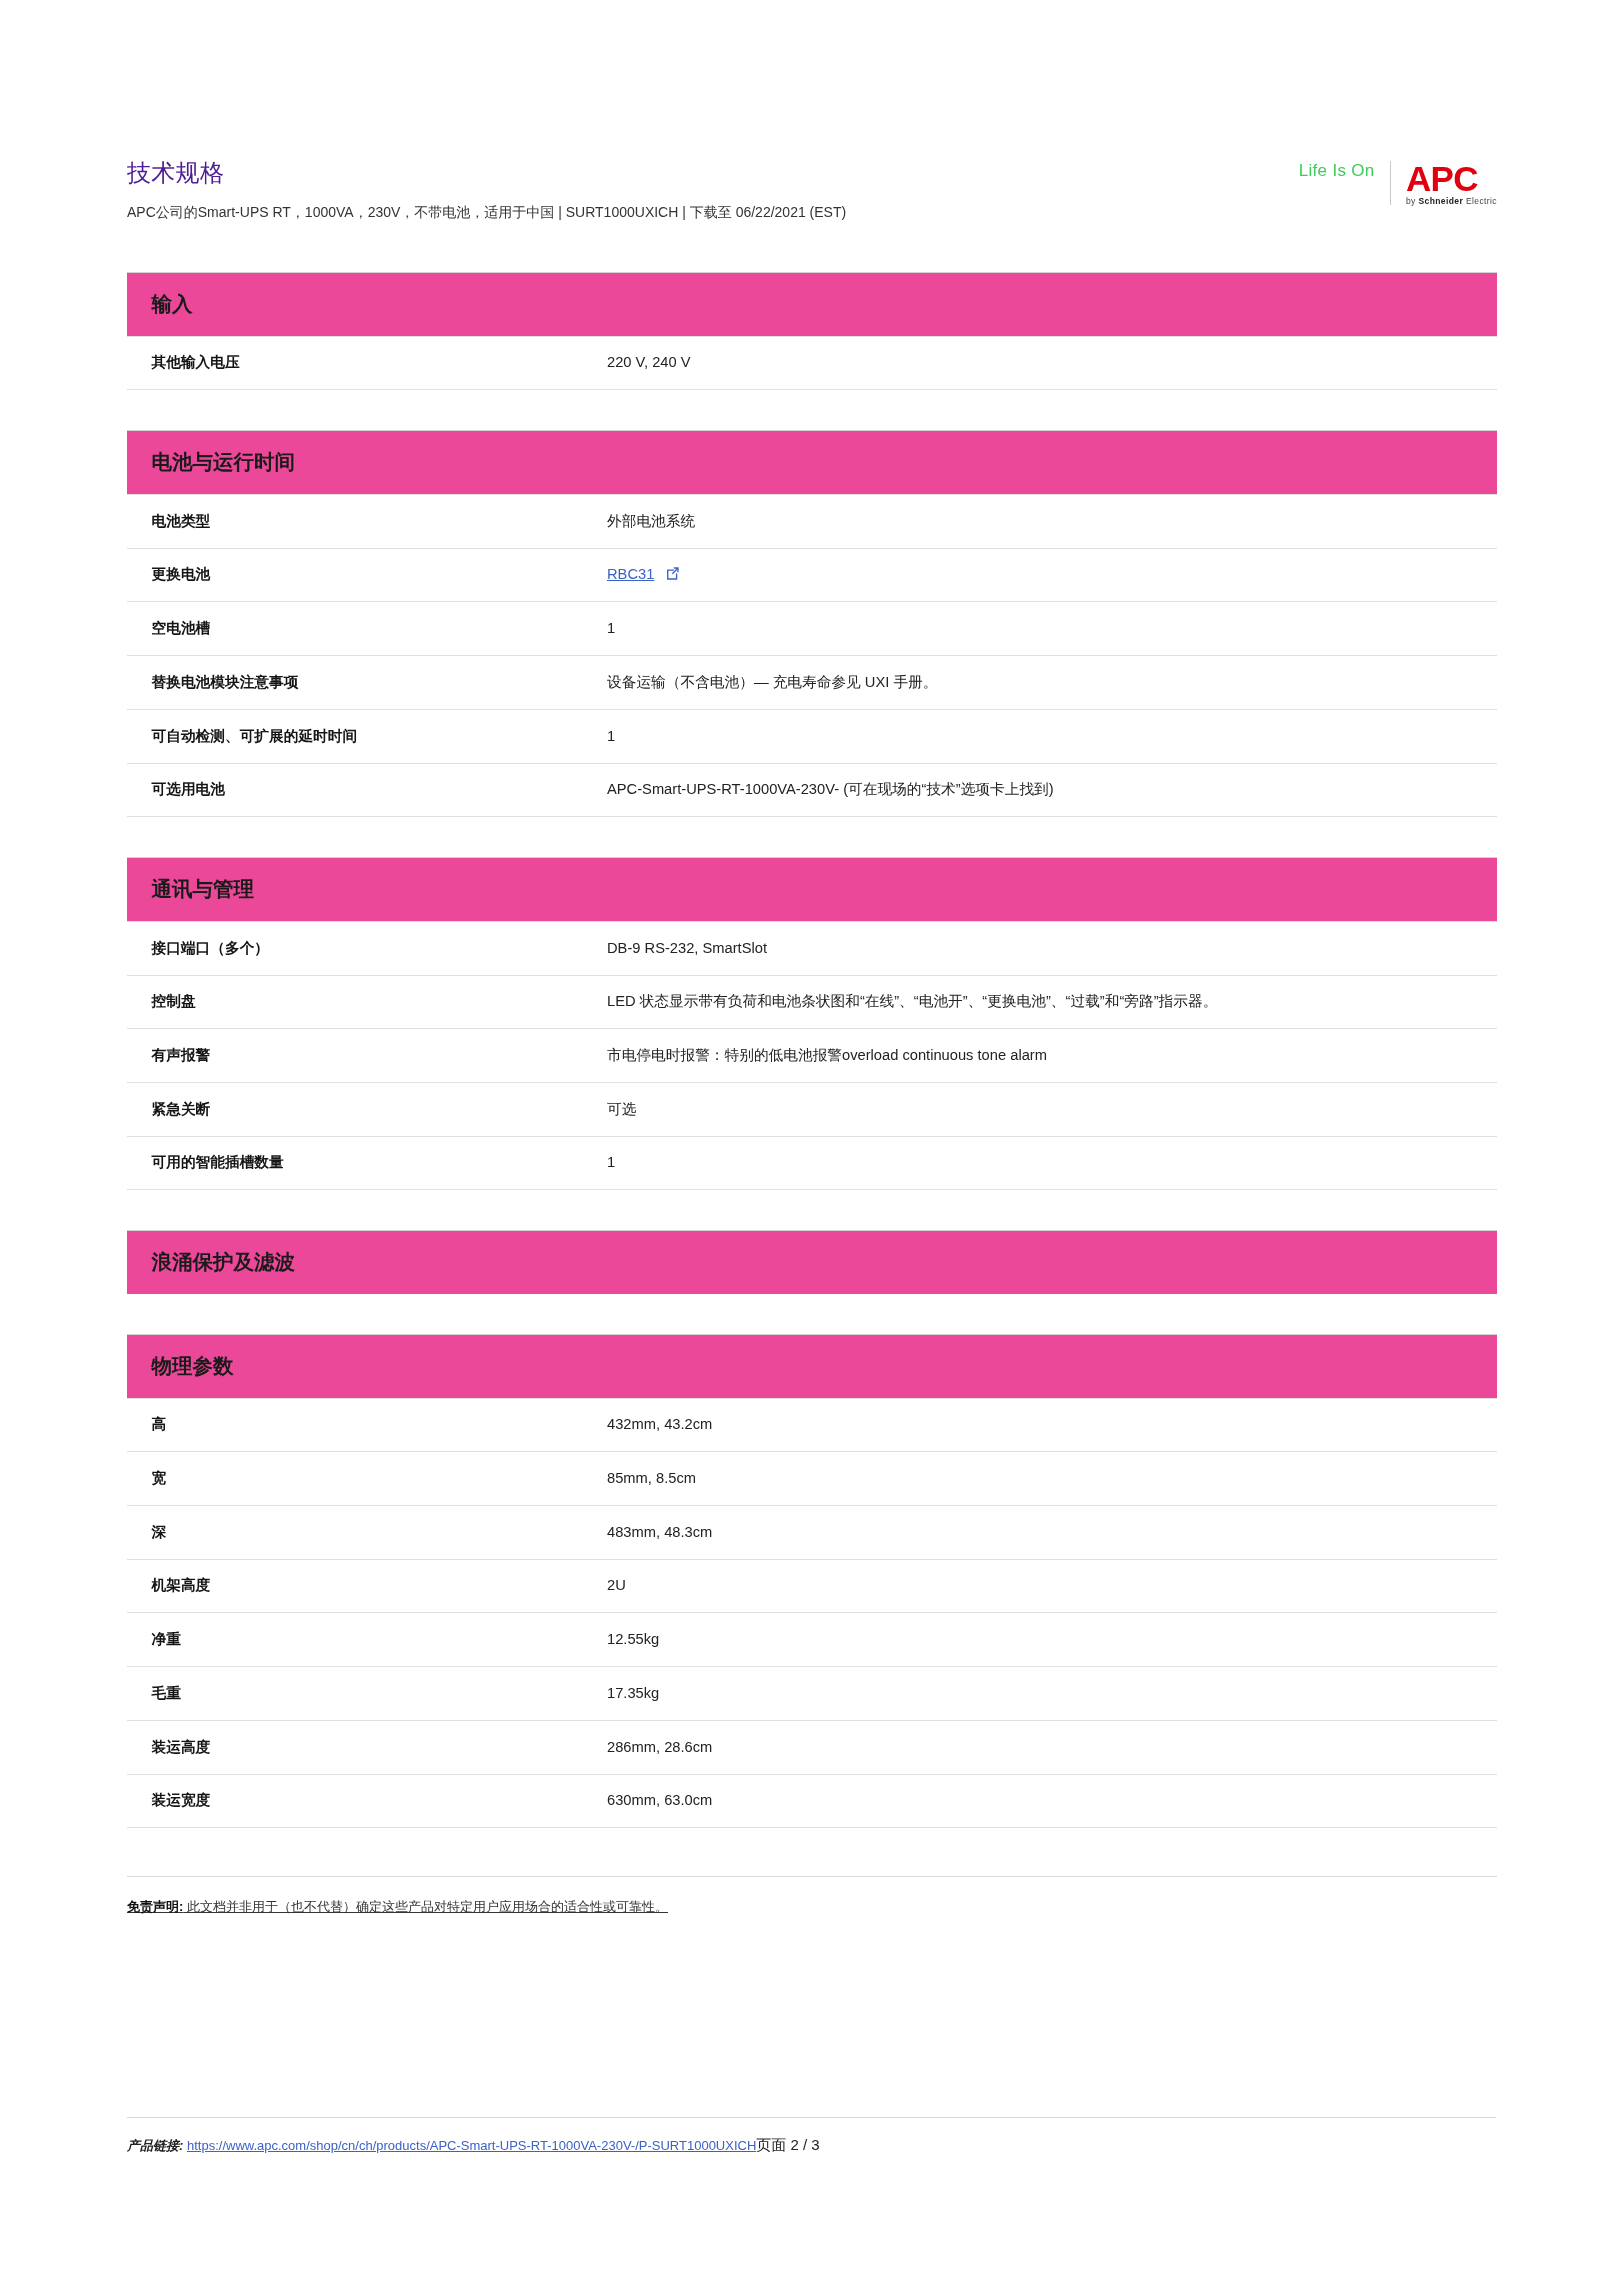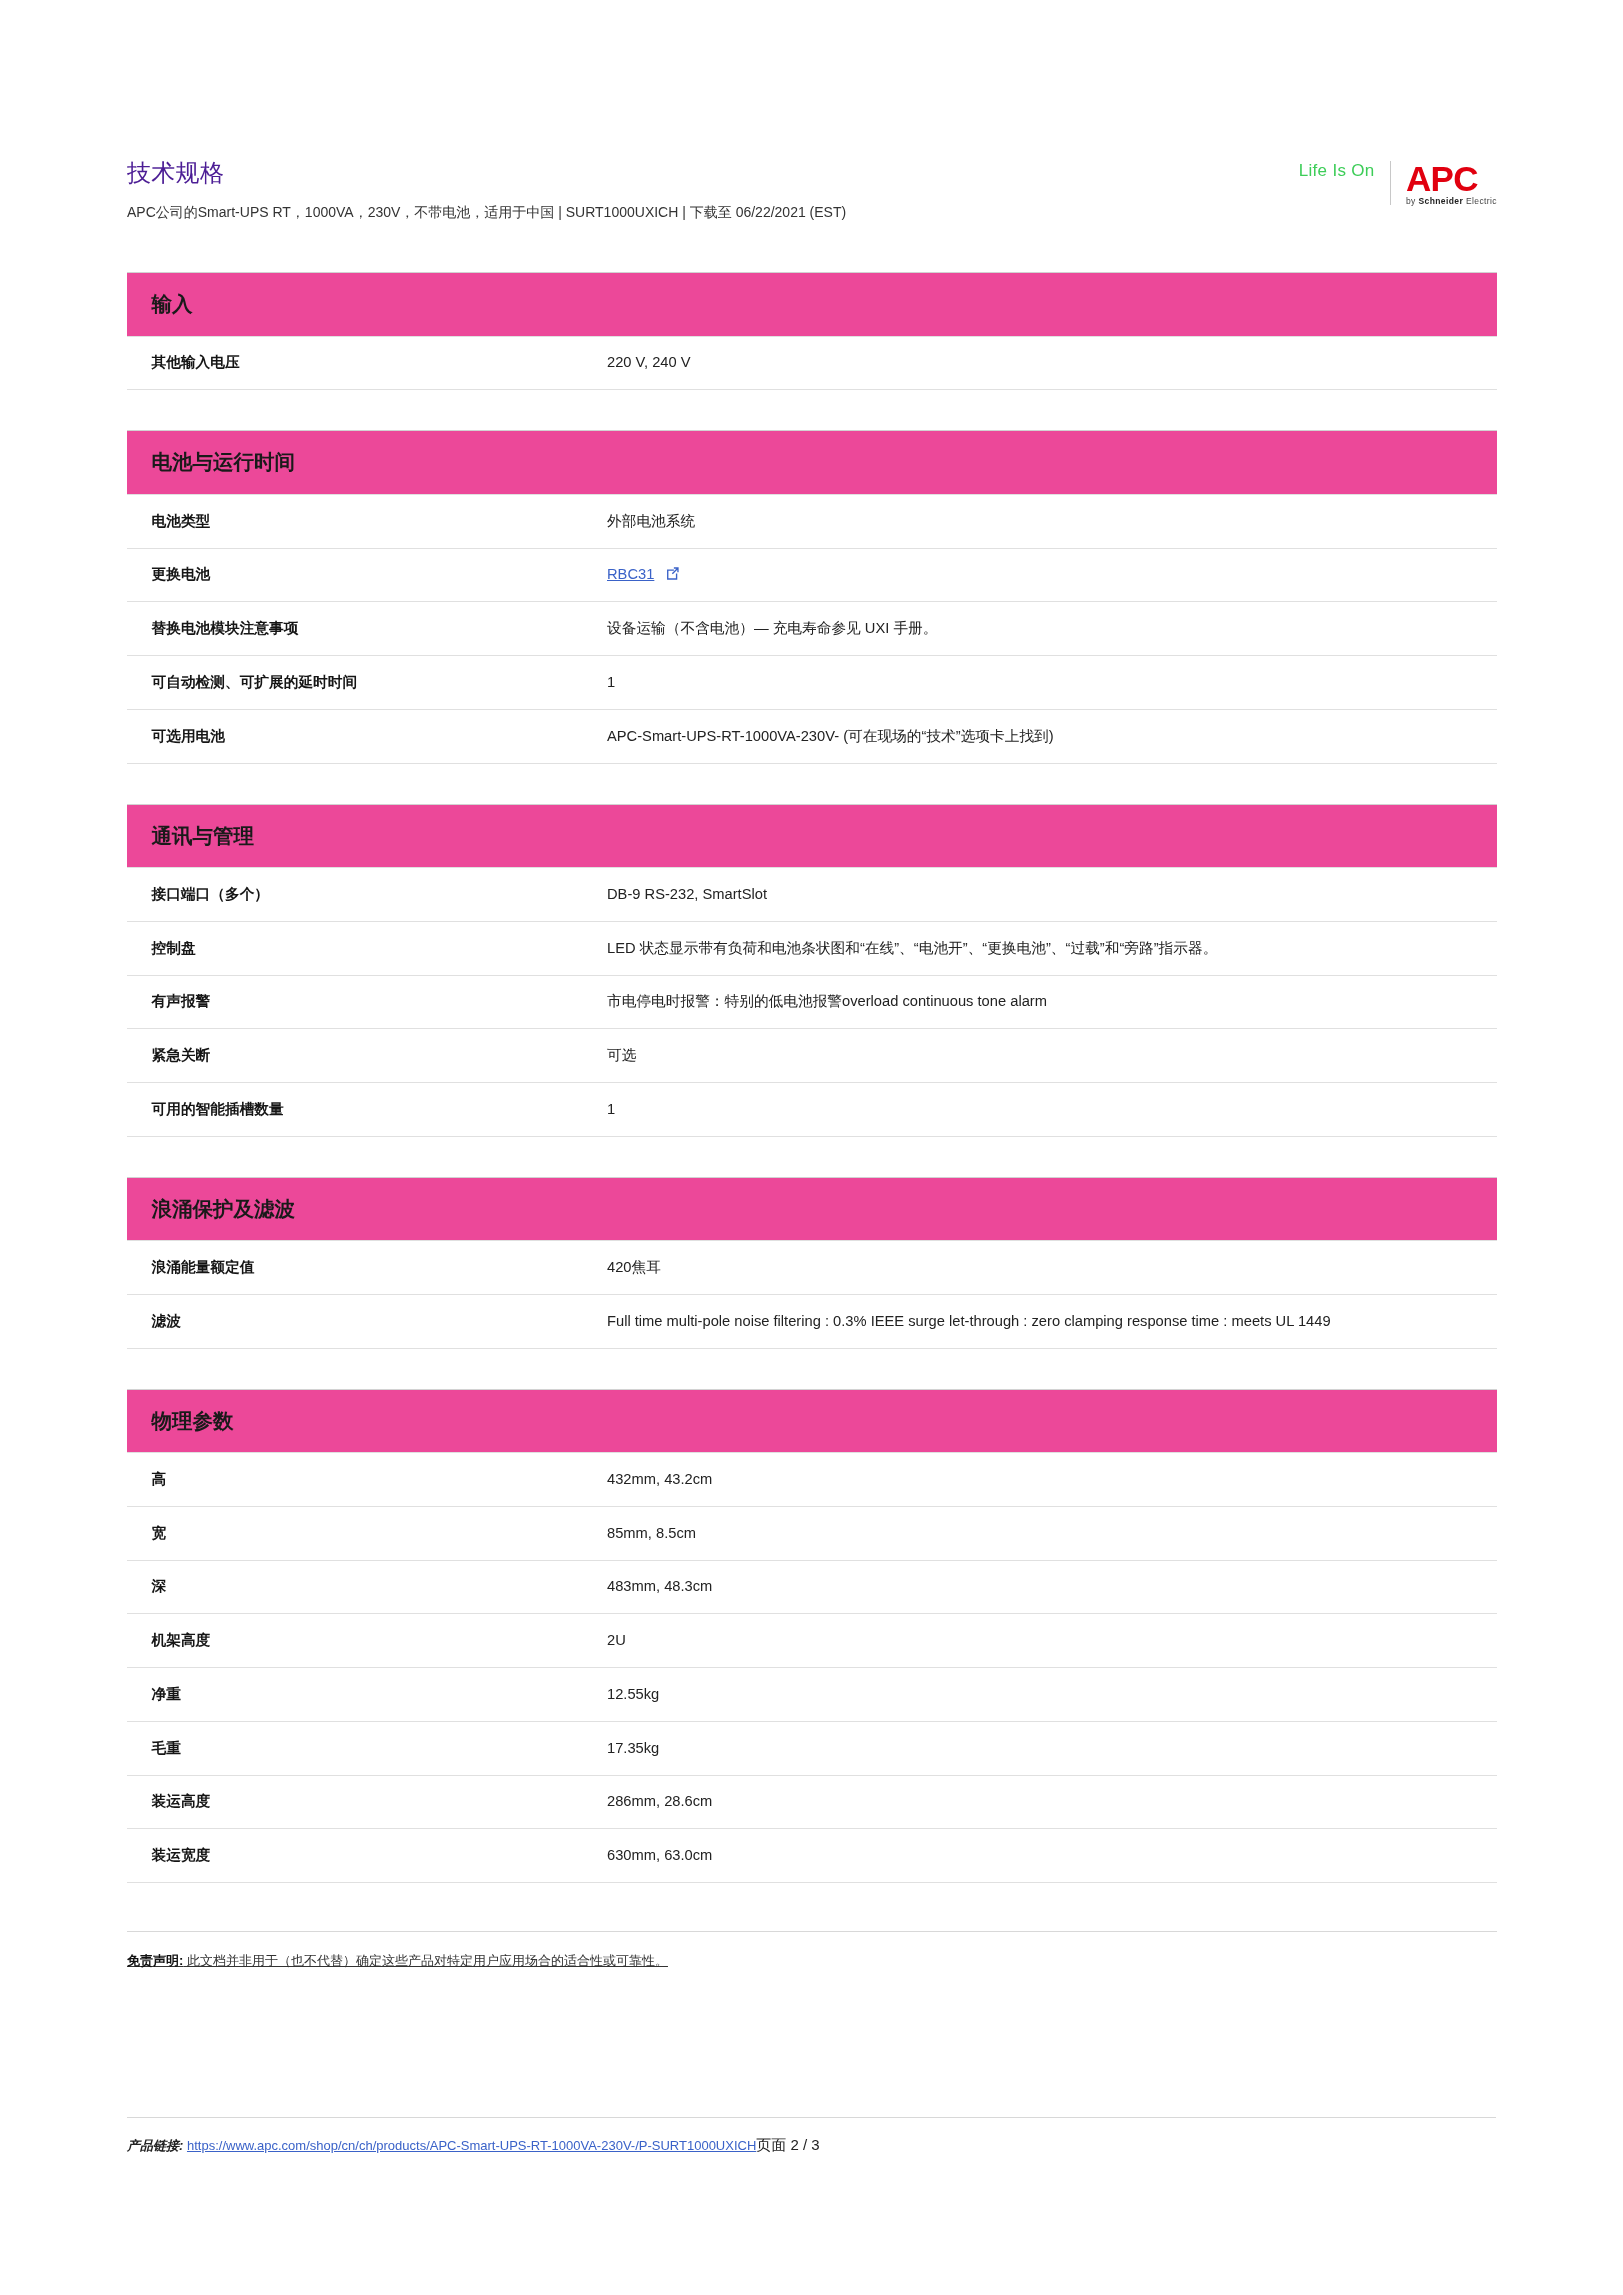--- a/index.html
+++ b/index.html
@@ -217,20 +217,24 @@
             <a class="link" href="#">RBC31</a>
             <span class="ext-icon">
               <svg width="15" height="15" viewBox="0 0 22 22">
                 <path d="M3 5 H13 V7 H5 V18 H16 V11 H18 V20 H3 Z" fill="#3a62c8"></path>
                 <path d="M13 2 H20 V9 H18 V5.4 L11.5 12 L10 10.5 L16.6 4 H13 Z" fill="#3a62c8"></path>
               </svg>
             </span>
           </td>
         </tr>
         <tr>
+          <td class="label">空电池槽</td>
+          <td class="value">1</td>
+        </tr>
+        <tr>
           <td class="label">替换电池模块注意事项</td>
           <td class="value">设备运输（不含电池）— 充电寿命参见 UXI 手册。</td>
         </tr>
         <tr>
           <td class="label">可自动检测、可扩展的延时时间</td>
           <td class="value">1</td>
         </tr>
         <tr>
           <td class="label">可选用电池</td>
           <td class="value">APC-Smart-UPS-RT-1000VA-230V- (可在现场的“技术”选项卡上找到)</td>
@@ -262,32 +266,20 @@
         <tr>
           <td class="label">可用的智能插槽数量</td>
           <td class="value">1</td>
         </tr>
       </tbody>
         </table>
     </div>
 
     <div class="spec-section">
       <div class="section-head">浪涌保护及滤波</div>
-      <table class="spec">
-        <tbody>
-            <tr>
-          <td class="label">浪涌能量额定值</td>
-          <td class="value">420焦耳</td>
-        </tr>
-        <tr>
-          <td class="label">滤波</td>
-          <td class="value">Full time multi-pole noise filtering : 0.3% IEEE surge let-through : zero clamping response time : meets UL 1449</td>
-        </tr>
-      </tbody>
-        </table>
     </div>
 
     <div class="spec-section">
       <div class="section-head">物理参数</div>
       <table class="spec">
         <tbody>
             <tr>
           <td class="label">高</td>
           <td class="value">432mm, 43.2cm</td>
         </tr>

